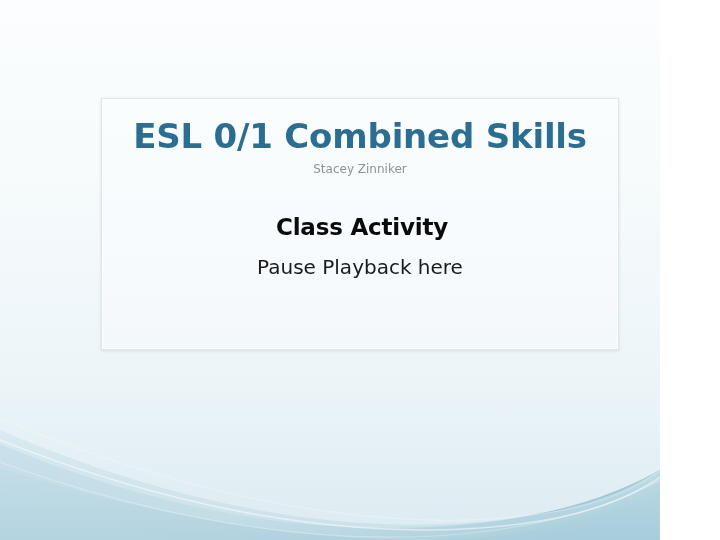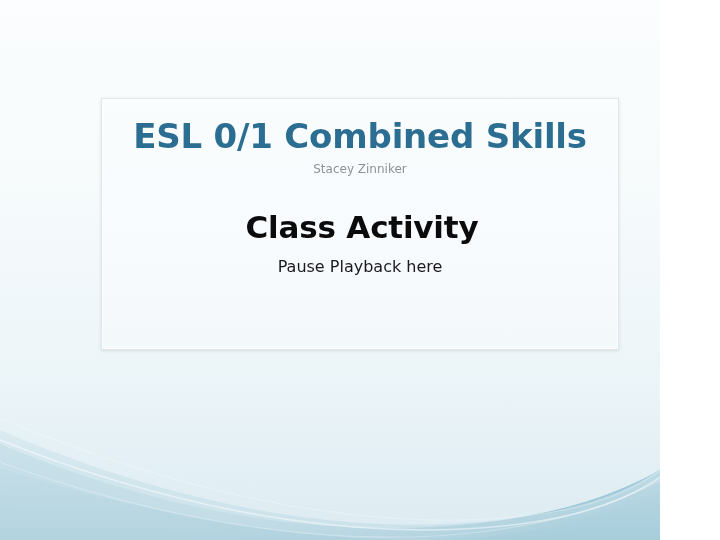--- a/index.html
+++ b/index.html
@@ -89,33 +89,33 @@
     font-weight: normal;
     color: #8E9193;
     line-height: 20px;
   }
 
   #activity-heading {
     position: absolute;
     left: 4px;
     right: 0;
     top: 110px;
-    font-size: 31px;
+    font-size: 23px;
     font-weight: bold;
     color: #0B0B0C;
     line-height: 36px;
     letter-spacing: -0.2px;
   }
 
   #activity-instruction {
     position: absolute;
     left: 0;
     right: 0;
     top: 154px;
-    font-size: 16px;
+    font-size: 20px;
     font-weight: normal;
     color: #1A1A1C;
     line-height: 28px;
   }
 </style>
 </head>
 <body>
 
 <div id="slide">
 

